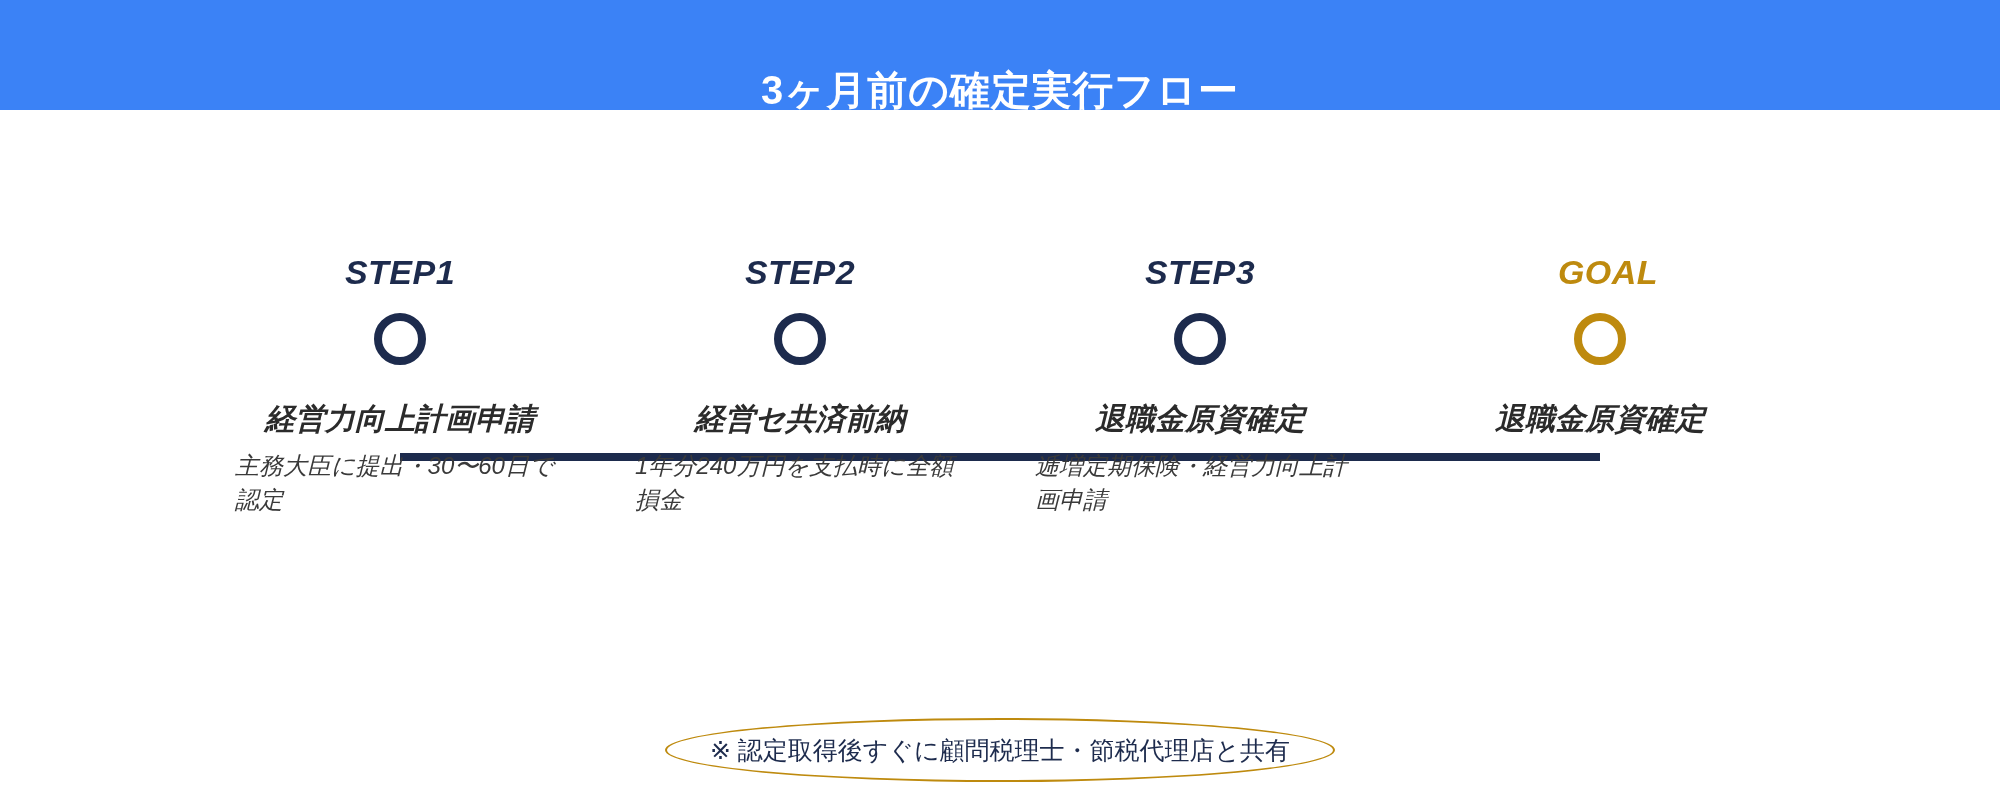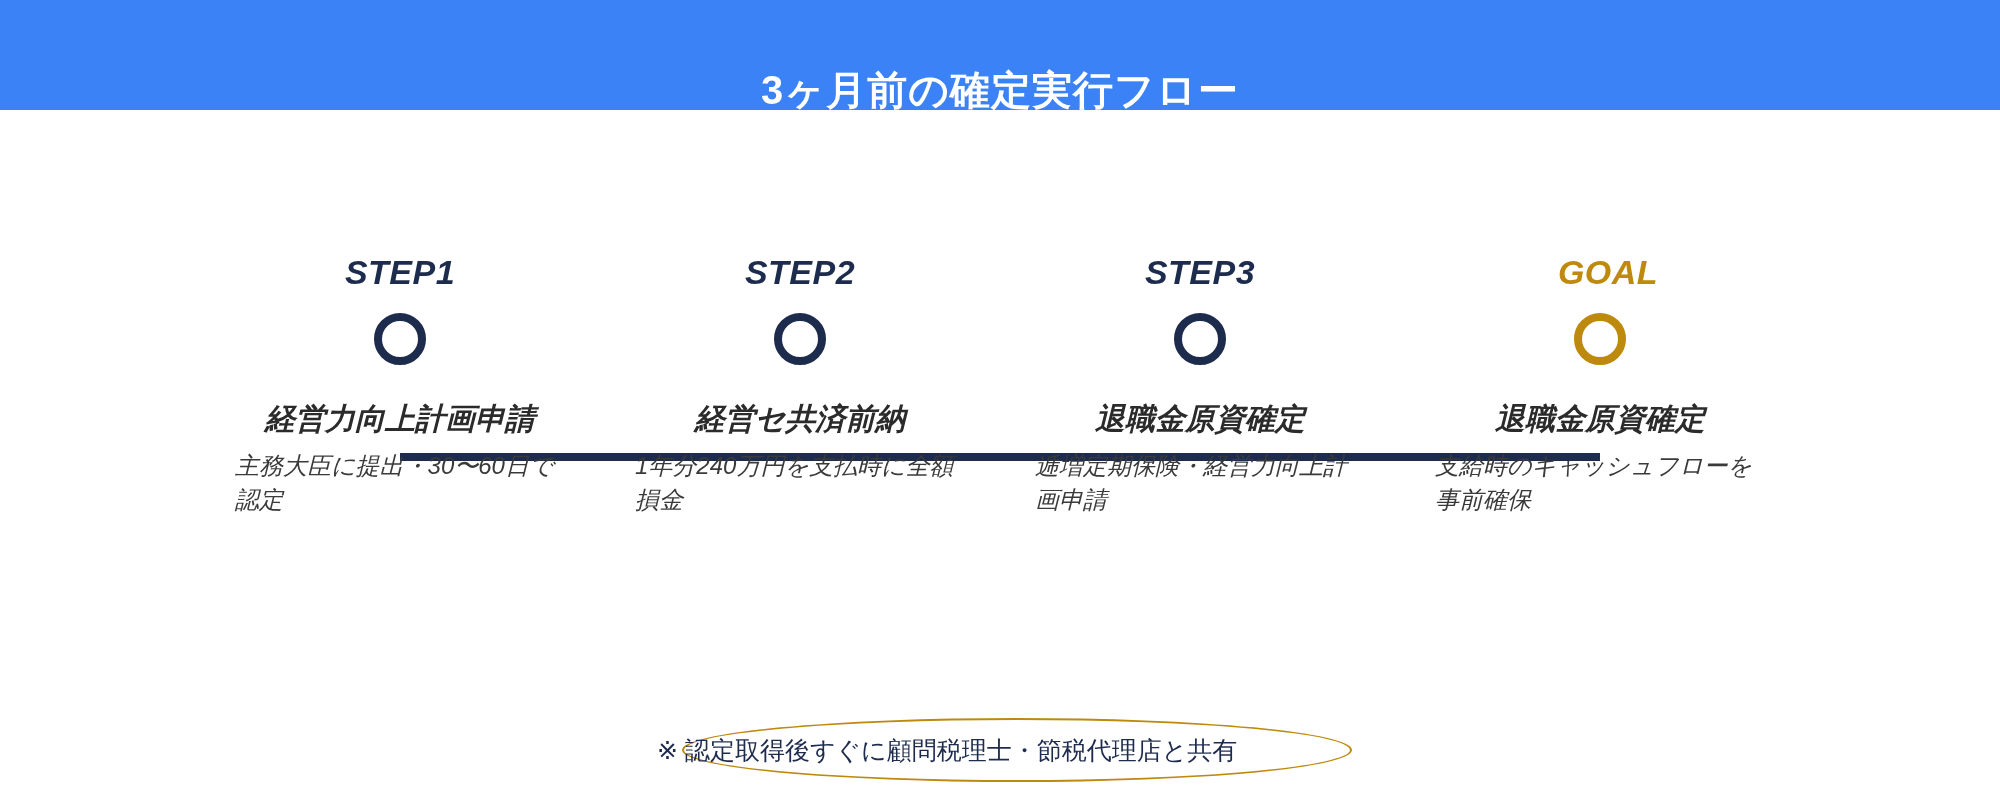--- a/index.html
+++ b/index.html
@@ -117,26 +117,27 @@
     margin-top: 12px;
     width: 330px;
     font-size: 24px;
     line-height: 1.42;
     color: #3A3A3A;
   }
 
   
   .footnote-wrap {
     position: absolute;
-    left: 657px;
+    left: 640px;
     top: 603px;           
     width: 720px;
     height: 74px;
     display: flex;
     align-items: center;
+    justify-content: center;
   }
   .footnote-ellipse {
     position: absolute;
     left: 25px;
     top: 5px;
     width: 670px;
     height: 64px;
     box-sizing: border-box;
     border: 2px solid #BE8A0E;
     border-radius: 50%;
@@ -181,21 +182,20 @@
       <div class="step-kicker">STEP3</div>
       <div class="step-node"></div>
       <div class="step-title">退職金原資確定</div>
       <div class="step-desc">逓増定期保険・経営力向上計画申請</div>
     </div>
 
     <div class="step-col is-goal">
       <div class="step-kicker">GOAL</div>
       <div class="step-node"></div>
       <div class="step-title">退職金原資確定</div>
-      <div class="step-desc">支給時のキャッシュフローを事前確保</div>
     </div>
 
   </div>
 
   <div class="footnote-wrap">
     <div class="footnote-ellipse"></div>
     <div class="footnote-text">※ 認定取得後すぐに顧問税理士・節税代理店と共有</div>
   </div>
 
 </div>

